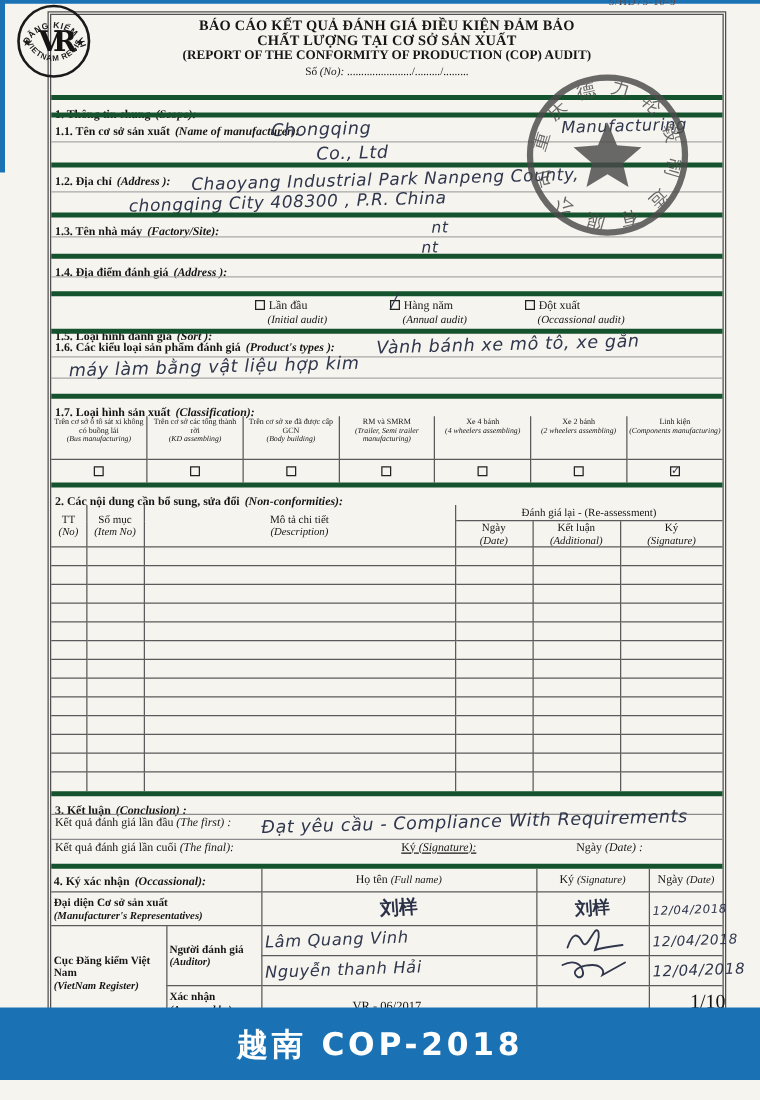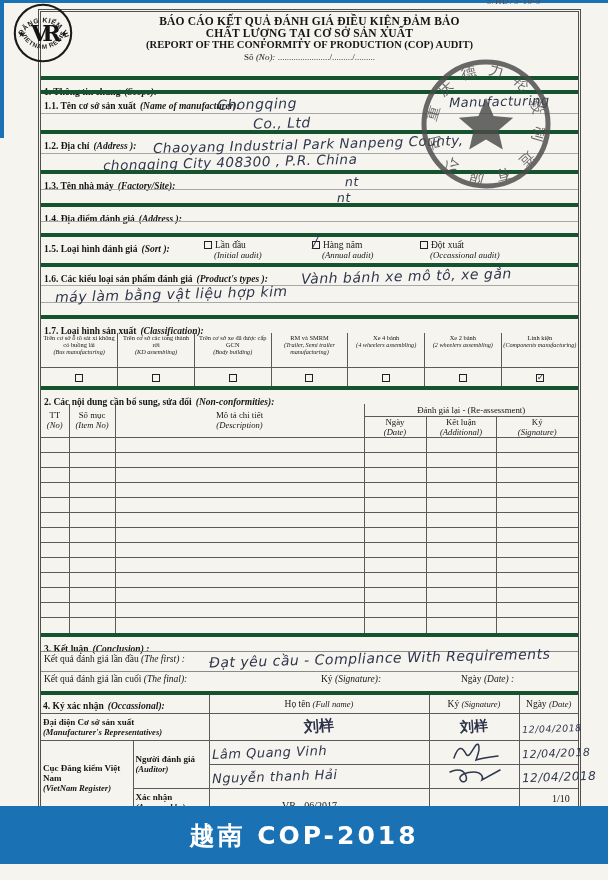--- a/index.html
+++ b/index.html
@@ -74,40 +74,40 @@
   .t2 th:first-child, .t2 td:first-child { border-left:none; }
   .t2 th:last-child, .t2 td:last-child { border-right:none; }
   .t2 tr:first-child th { border-top:none; }
   .t2 tr:last-child td { border-bottom:none; }
   .c-tt { width:28px; } .c-item { width:46px; } .c-date { width:62px; } .c-judge { width:70px; } .c-sign { width:82px; }
 
   
   .s3line { position:relative; font-size:9.5px; padding:2px 3px 1px; height:20px; }
   .s3line .en { font-style:italic; }
   .s3b { height:18px; }
-  .s3b .mid { position:absolute; left:280px; }
+  .s3b .mid { position:absolute; left:280px;text-decoration:underline; }
   .s3b .rt { position:absolute; left:420px; }
 
   
   .t4 { table-layout:fixed; }
   .t4 th, .t4 td { padding:0 2px; vertical-align:middle; position:relative; }
   .t4 .vi { font-weight:bold; font-size:9px; display:block; }
   .t4 .en { font-weight:bold; font-style:italic; font-size:8.6px; display:block; }
   .t4 .hcen { text-align:center; font-size:9.5px; }
   .t4 .hcen .en { display:inline; font-weight:normal; }
   .t4 th:first-child, .t4 td:first-child { border-left:none; }
   .t4 th:last-child, .t4 td:last-child { border-right:none; }
   .t4 tr:first-child th { border-top:none; }
   .t4 tr:last-child td { border-bottom:none; }
   .hw-cell { position:static; transform:rotate(-2deg); display:inline-block; }
   .cjk { font-family:"DejaVu Sans", sans-serif; font-weight:bold; color:#2b3248; font-size:15px; transform:rotate(-4deg); display:inline-block; }
   .sig-svg { display:block; margin:0 auto; }
 
   .footer-code { position:absolute; left:38px; top:800px; width:543px; text-align:center; font-size:10px; }
-  .page-num { position:absolute; left:552px; top:793px; font-size:10px; }
+  .page-num { position:absolute; left:552px; top:793px; font-size:16px; }
 
   .bottom-bar {
     position:absolute; left:0; bottom:16px; width:608px; height:58px;
     background:#1a72b5; display:flex; align-items:center; justify-content:center;
   }
   .bottom-bar span {
     color:#fff; font-family:"DejaVu Sans", sans-serif; font-weight:bold;
     font-size:25px; letter-spacing:3px;
   }
 
@@ -164,21 +164,21 @@
   </div>
 
   <div class="row pad" style="height:30px;">
     <span class="lbl-vi">1.4. Địa điểm đánh giá</span>
     <span class="lbl-en">(Address ):</span>
     <div class="wline" style="top:14px;"></div>
   </div>
 
   <div class="row pad" style="height:30px;">
     <div style="display:flex;">
-      <div style="width:158px;">
+      <div style="width:158px;margin-top:21px;">
         <span class="lbl-vi">1.5. Loại hình đánh giá</span>
         <span class="lbl-en">(Sort ):</span>
       </div>
       <div class="opts">
         <div class="opt">
           <div class="line1"><span class="cb"></span><span>Lần đầu</span></div>
           <div class="line2">(Initial audit)</div>
         </div>
         <div class="opt">
           <div class="line1"><span class="cb checked"></span><span>Hàng năm</span></div>

